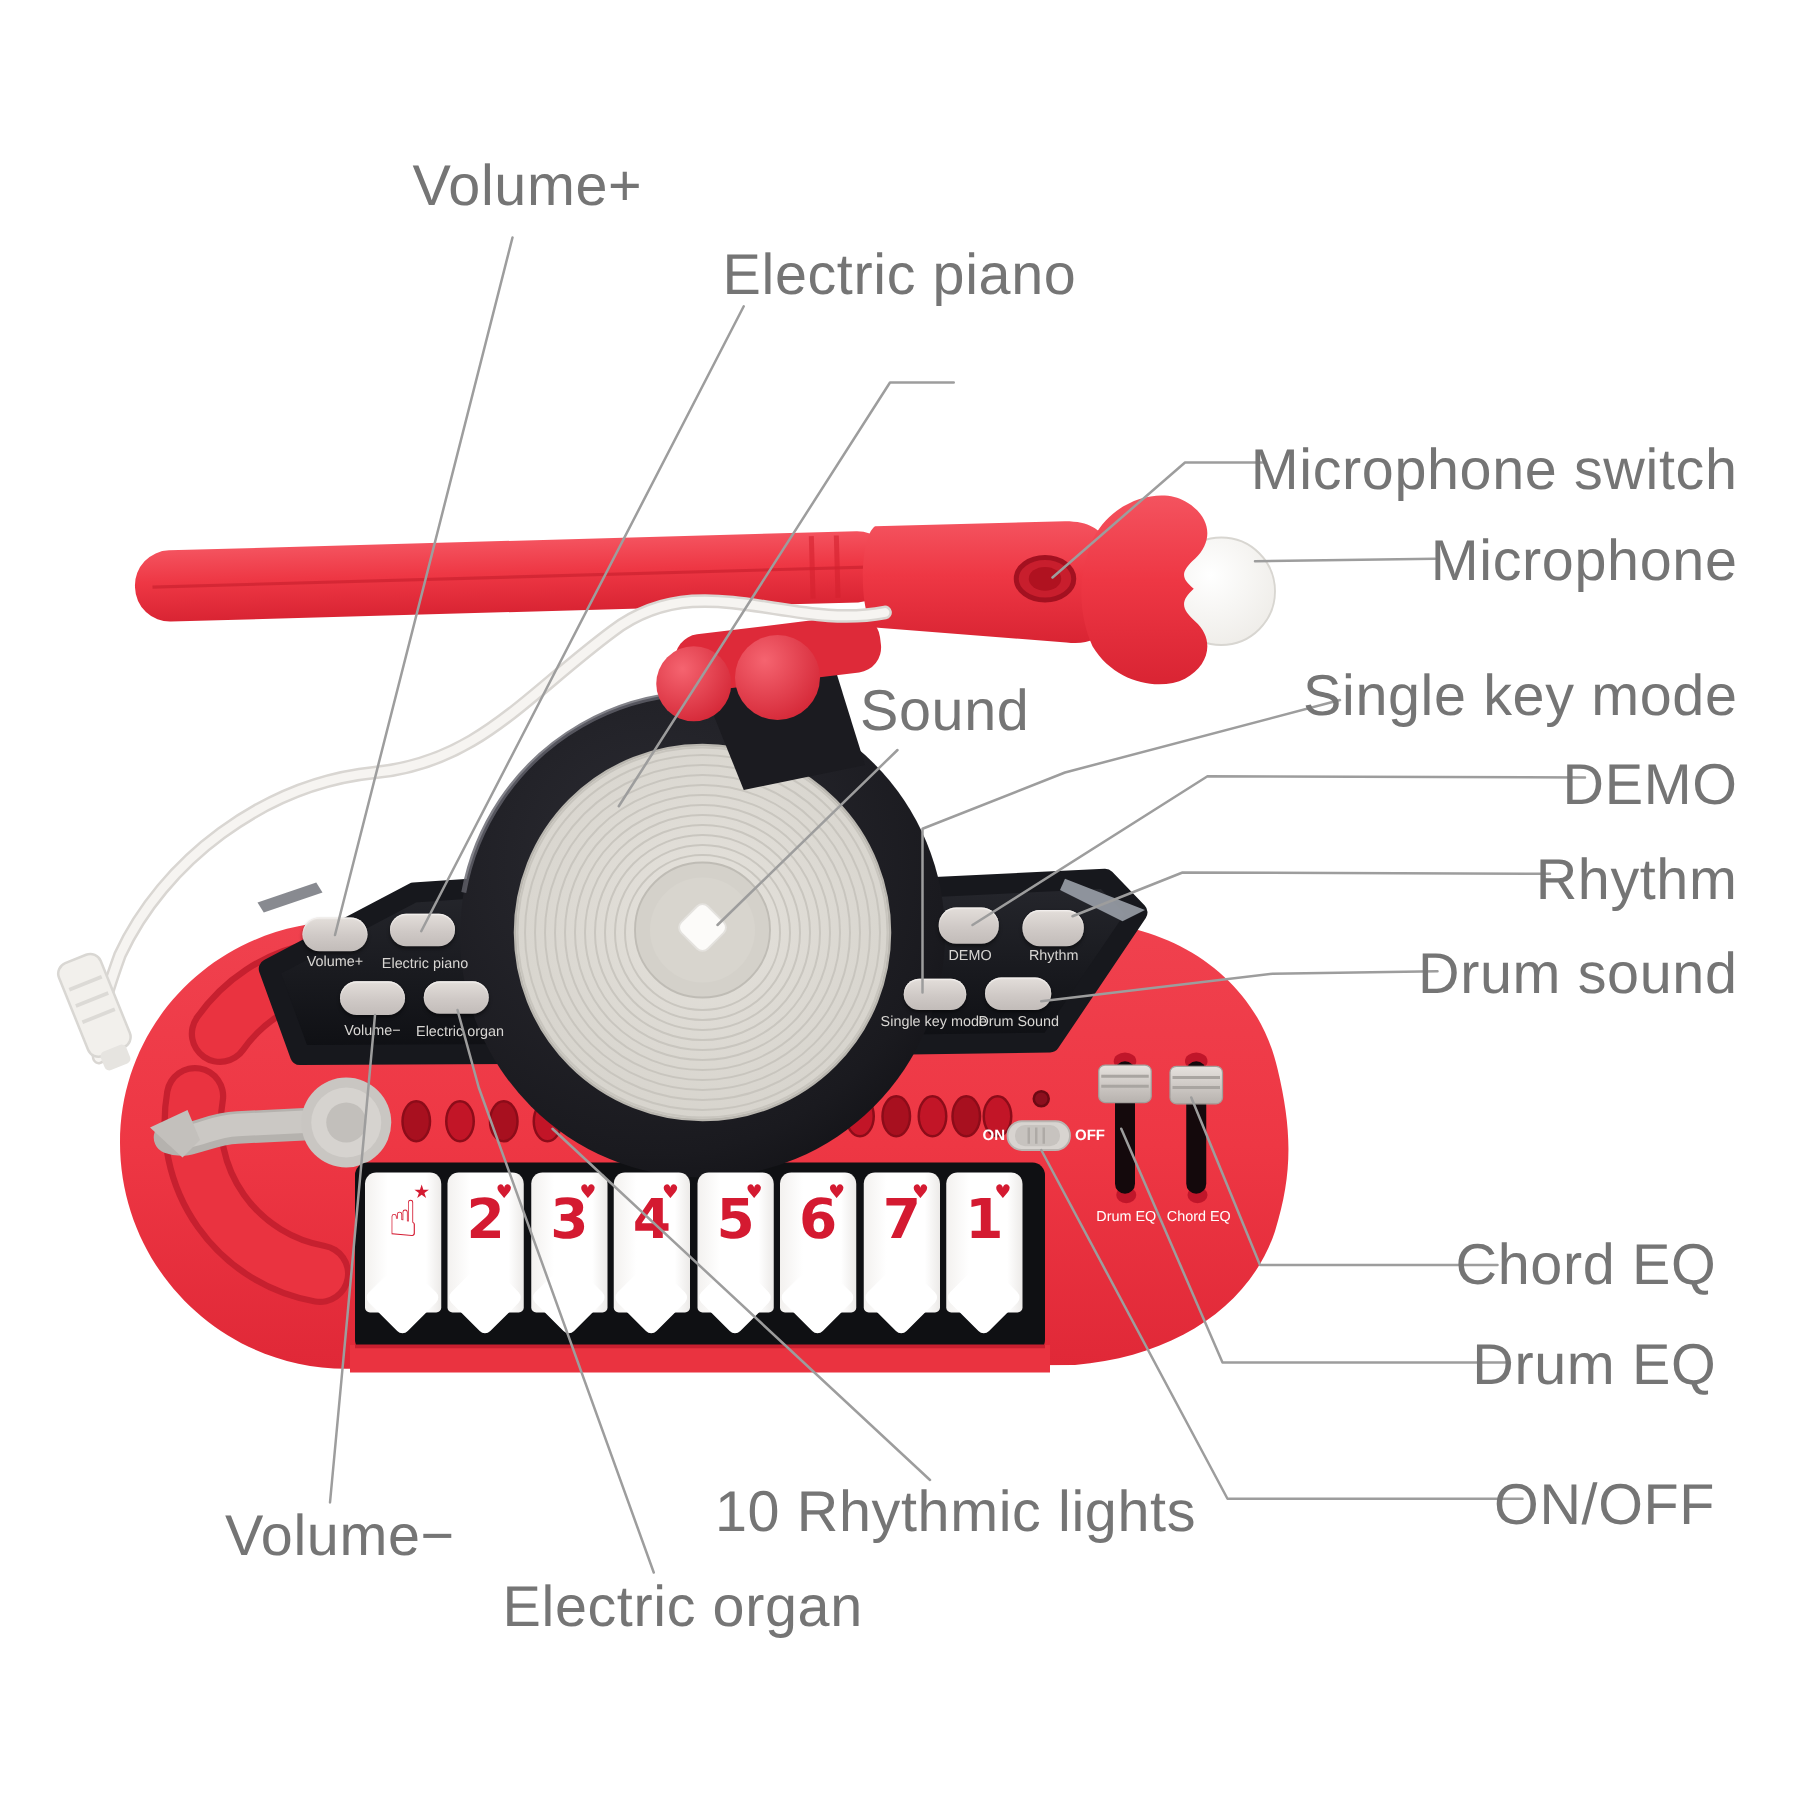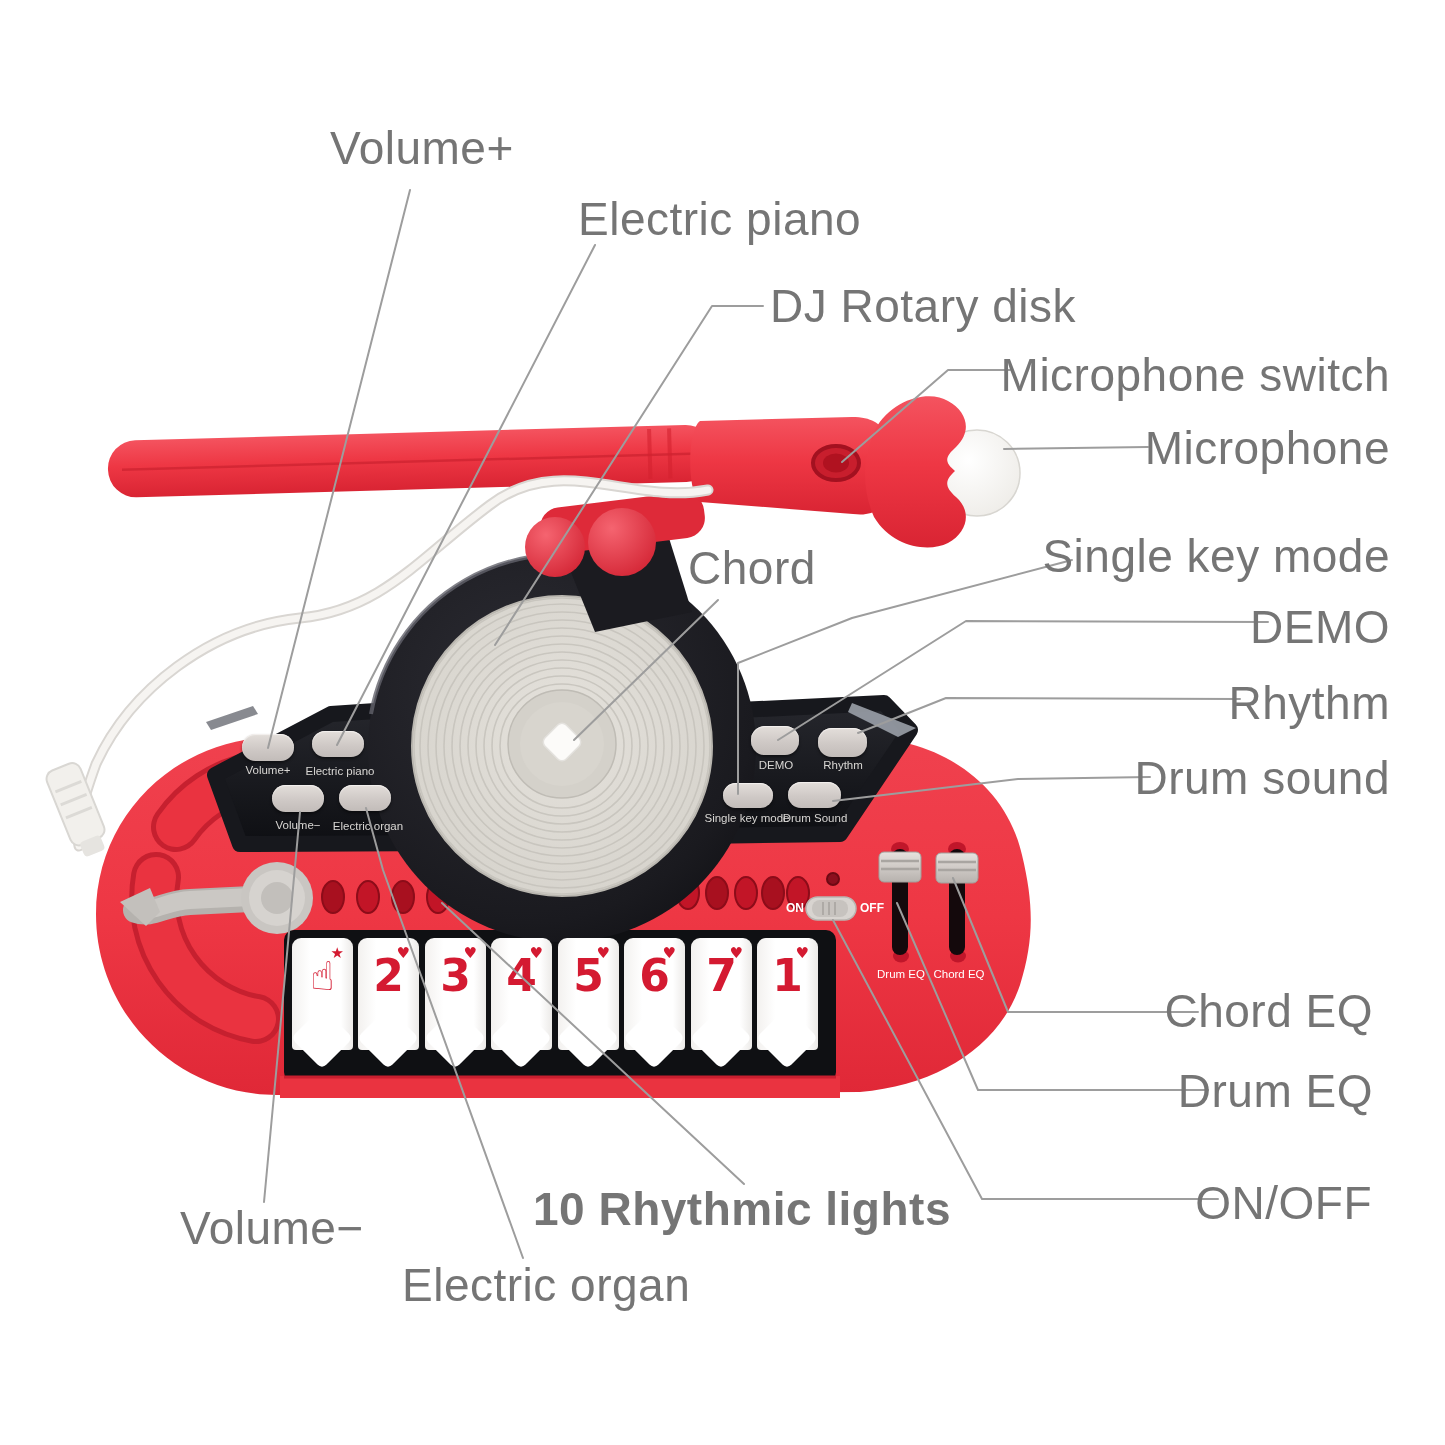--- a/index.html
+++ b/index.html
@@ -289,27 +289,26 @@
     <polyline points="1198,1012 1008,1012 953,878"></polyline>
     <polyline points="1208,1090 978,1090 897,903"></polyline>
     <polyline points="1218,1199 982,1199 833,920"></polyline>
     <polyline points="300,812 278,1052 264,1202"></polyline>
     <polyline points="366,808 383,870 523,1258"></polyline>
     <polyline points="442,903 744,1184"></polyline>
   </svg>
 
   <span class="lbl" style="left:330px;top:125px;">Volume+</span>
   <span class="lbl" style="left:578px;top:196px;">Electric piano</span>
-  <span class="lbl" style="left:770px;top:283px;">DJ Rotary disk</span>
   <span class="lbl" style="right:55px;top:352px;">Microphone switch</span>
   <span class="lbl" style="right:55px;top:425px;">Microphone</span>
-  <span class="lbl" style="left:688px;top:545px;">Chord</span>
+  <span class="lbl" style="left:688px;top:545px;">Sound</span>
   <span class="lbl" style="right:55px;top:533px;">Single key mode</span>
   <span class="lbl" style="right:55px;top:604px;">DEMO</span>
   <span class="lbl" style="right:55px;top:680px;">Rhythm</span>
   <span class="lbl" style="right:55px;top:755px;">Drum sound</span>
   <span class="lbl" style="right:72px;top:988px;">Chord EQ</span>
   <span class="lbl" style="right:72px;top:1068px;">Drum EQ</span>
   <span class="lbl" style="right:73px;top:1180px;margin-left:32px;">ON/OFF</span>
   <span class="lbl" style="left:180px;top:1205px;">Volume−</span>
   <span class="lbl" style="left:402px;top:1262px;">Electric organ</span>
-  <span class="lbl" style="left:533px;top:1186px;font-weight:bold;">10 Rhythmic lights</span>
+  <span class="lbl" style="left:572px;top:1186px;">10 Rhythmic lights</span>
 </div>
 
 </body></html>

